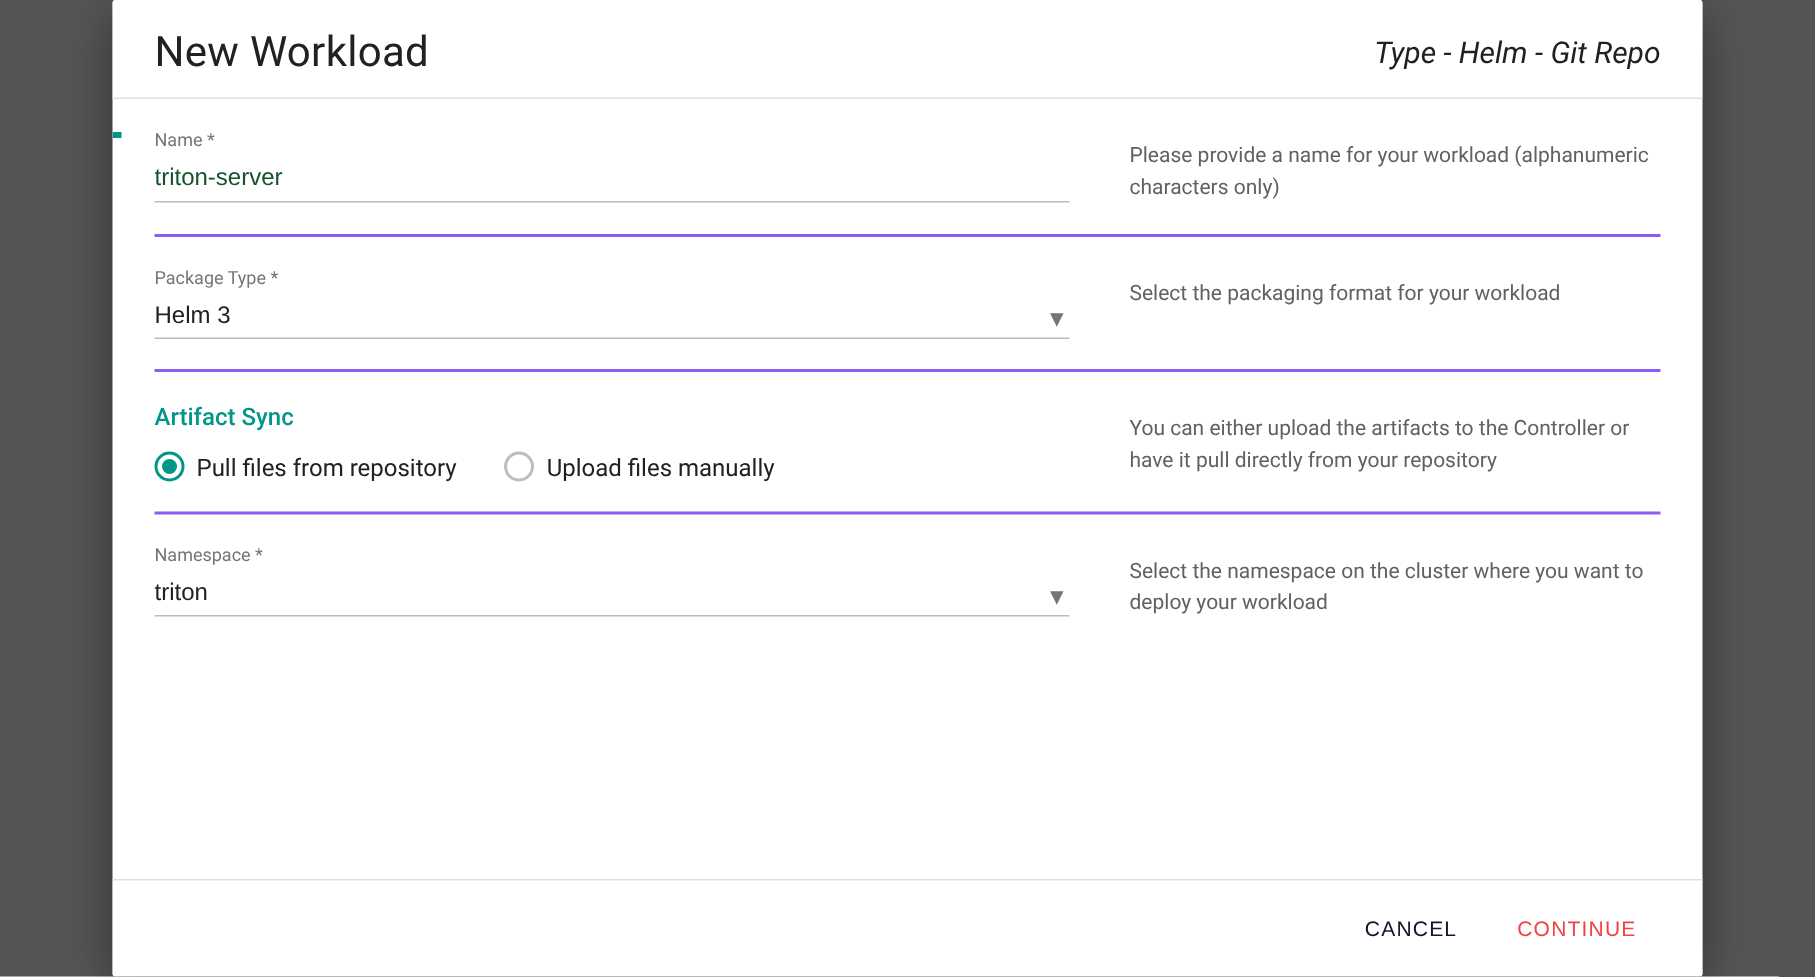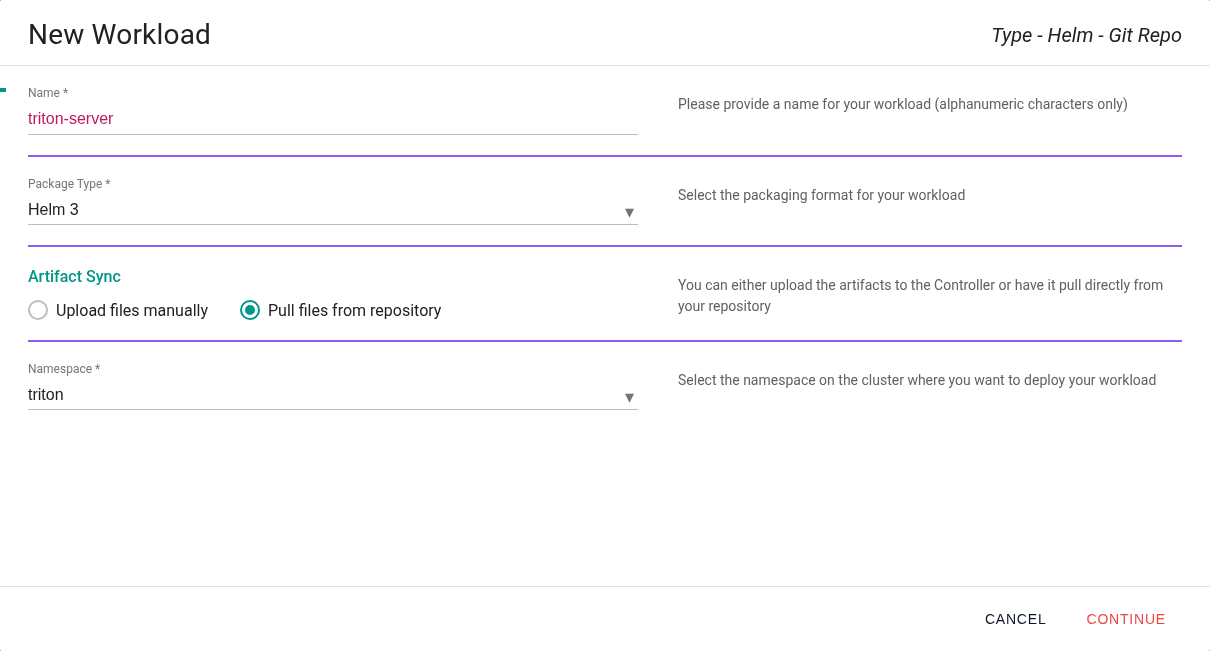--- a/index.html
+++ b/index.html
@@ -5,21 +5,21 @@
     * { box-sizing: border-box; margin: 0; padding: 0; }
     body {
       font-family: 'Roboto', Arial, sans-serif;
       background: #555;
       display: flex;
       align-items: center;
       justify-content: center;
       min-height: 100vh;
     }
     .dialog {
-      width: 1210px;
+      width: 1060px;
       min-height: 651px;
       background: #fff;
       border-radius: 2px;
       box-shadow: 0 8px 32px rgba(0,0,0,0.4);
       display: flex;
       flex-direction: column;
       overflow: hidden;
       position: relative;
     }
     .dialog-header {
@@ -80,21 +80,21 @@
       color: #757575;
       margin-bottom: 6px;
       display: block;
     }
     .field-input {
       width: 100%;
       border: none;
       border-bottom: 1px solid #bdbdbd;
       outline: none;
       font-size: 16px;
-      color: #be185d;
+      color: #14532d;
       padding: 4px 0 6px 0;
       background: transparent;
     }
     .select-wrapper {
       position: relative;
       width: 100%;
     }
     .field-select {
       width: 100%;
       border: none;
@@ -235,31 +235,31 @@
       </div>
       <div class="right-col">Select the packaging format for your workload</div>
     </div>
 
     <div class="content-row">
       <div class="left-col">
         <div class="section-title">Artifact Sync</div>
         <div class="radio-group">
 
           <label class="radio-option">
+            <div class="radio-outer selected">
+              <div class="radio-inner"></div>
+            </div>
+            <span>Pull files from repository</span>
+          </label>
+
+          <label class="radio-option">
             <div class="radio-outer">
               
             </div>
             <span>Upload files manually</span>
-          </label>
-
-          <label class="radio-option">
-            <div class="radio-outer selected">
-              <div class="radio-inner"></div>
-            </div>
-            <span>Pull files from repository</span>
           </label>
         </div>
 
       </div>
       <div class="right-col">You can either upload the artifacts to the Controller or have it pull directly from your repository</div>
     </div>
 
     <div class="content-row">
       <div class="left-col">
         <label class="field-label">Namespace *</label>

